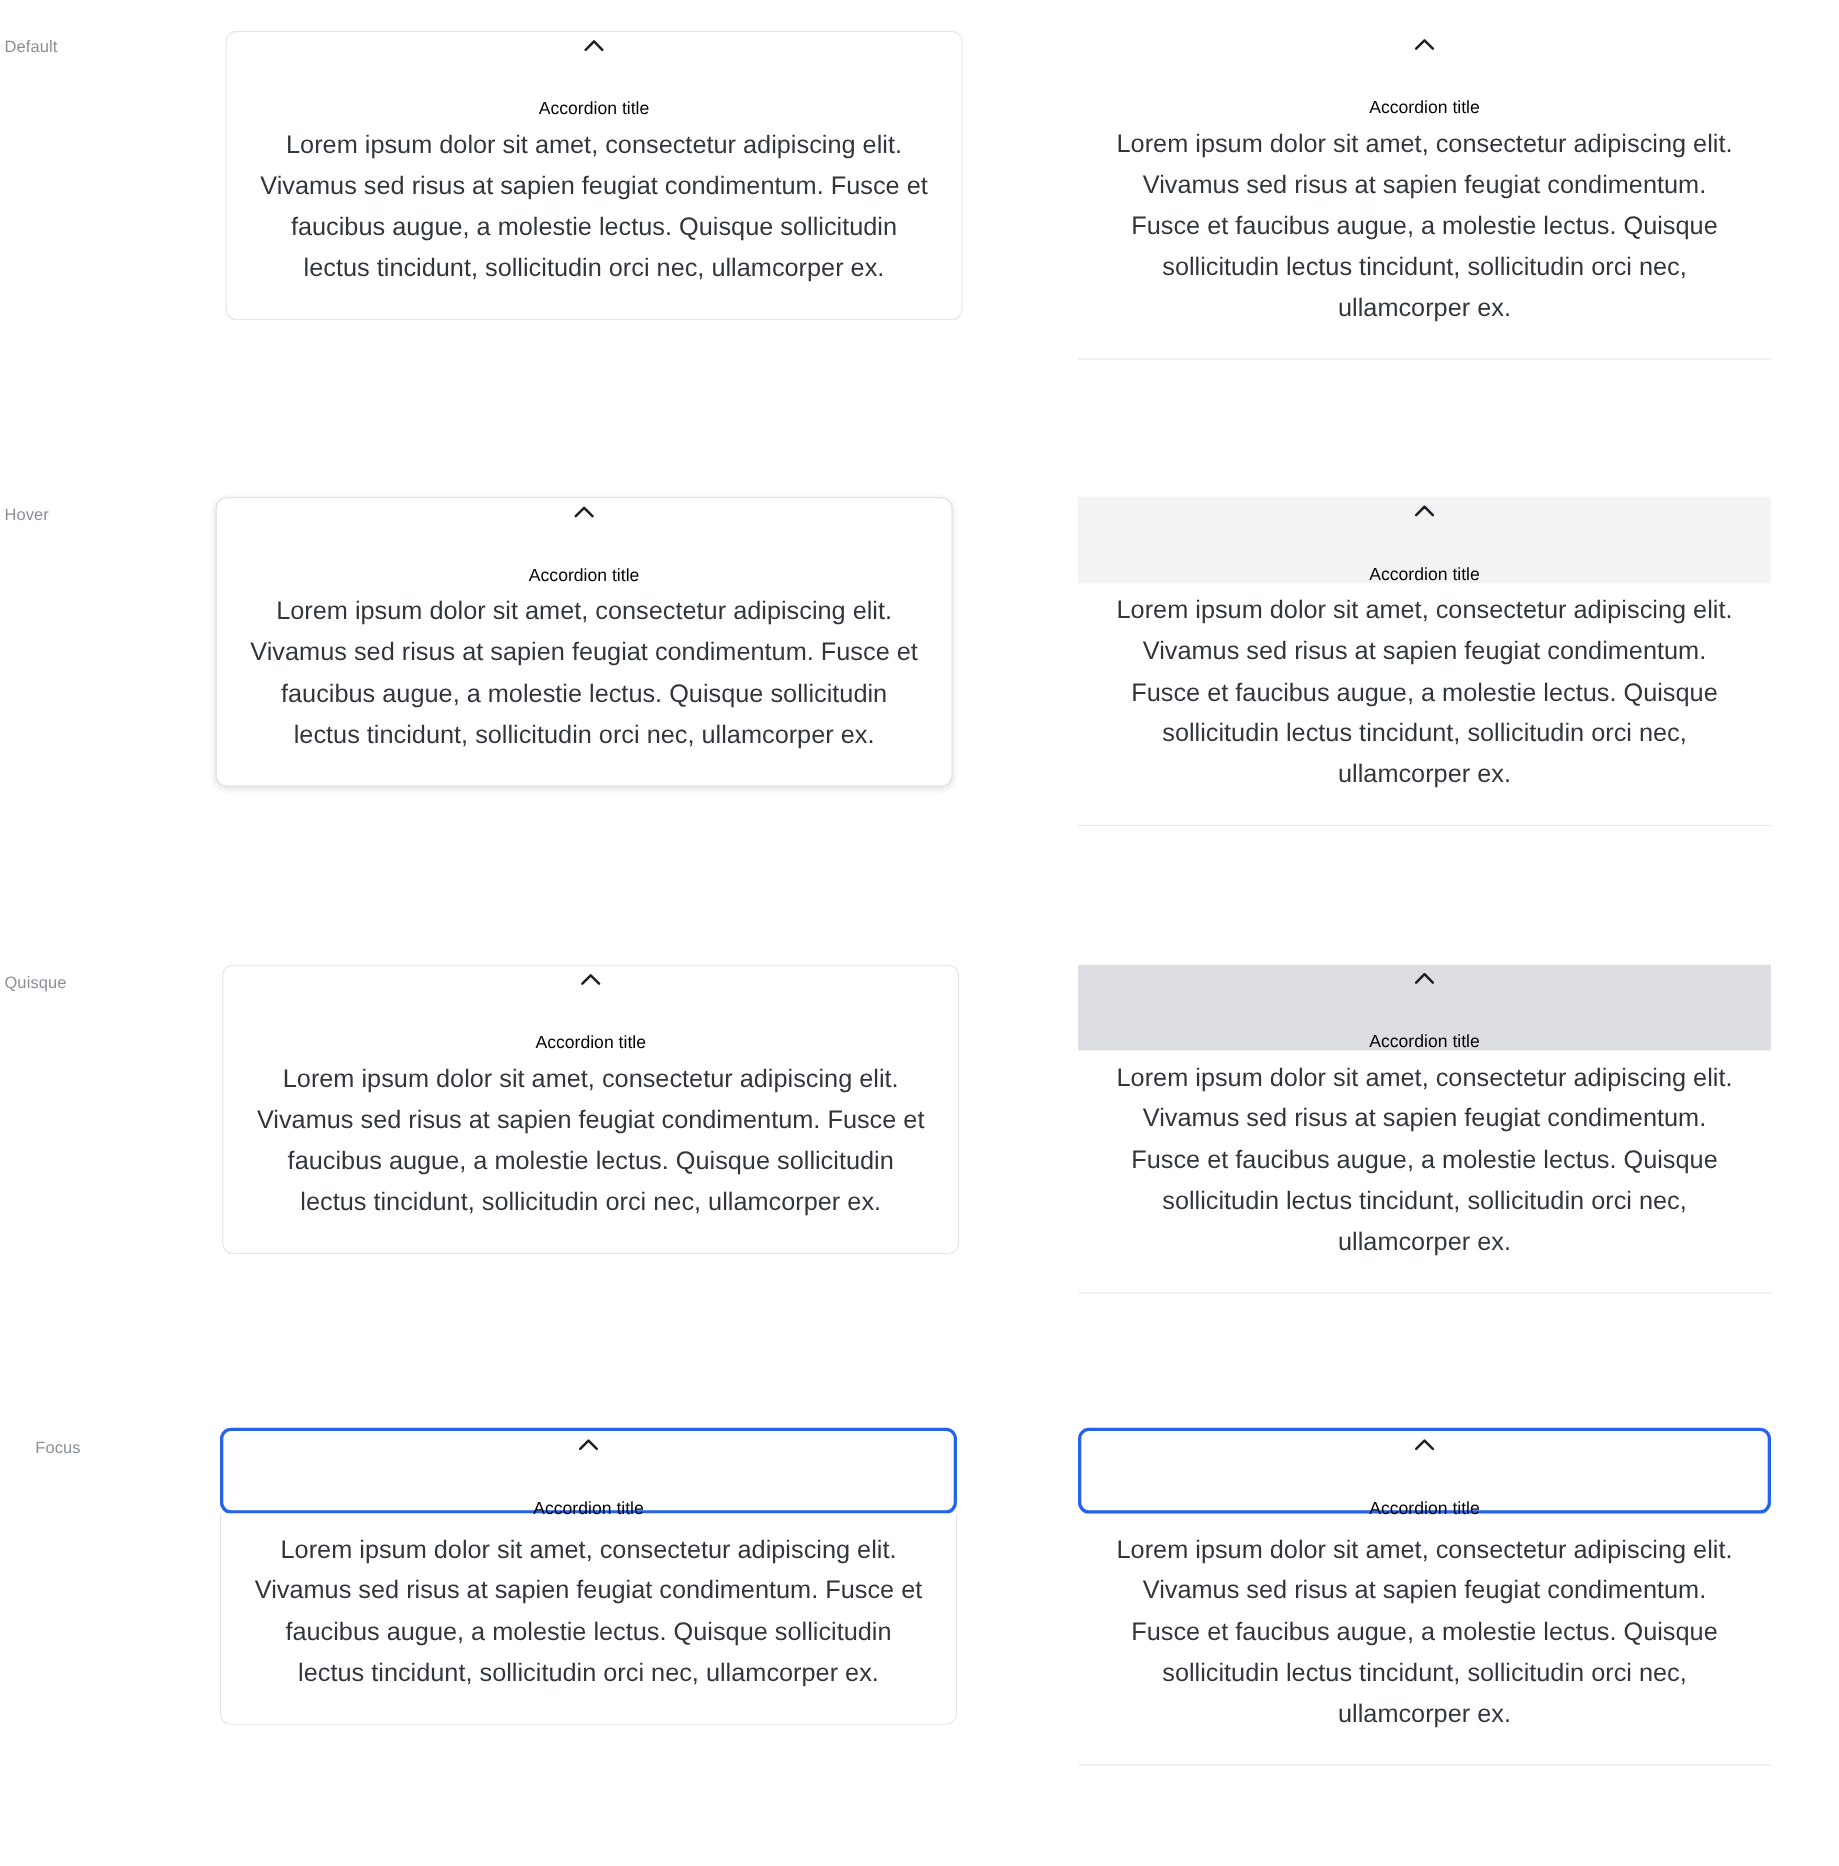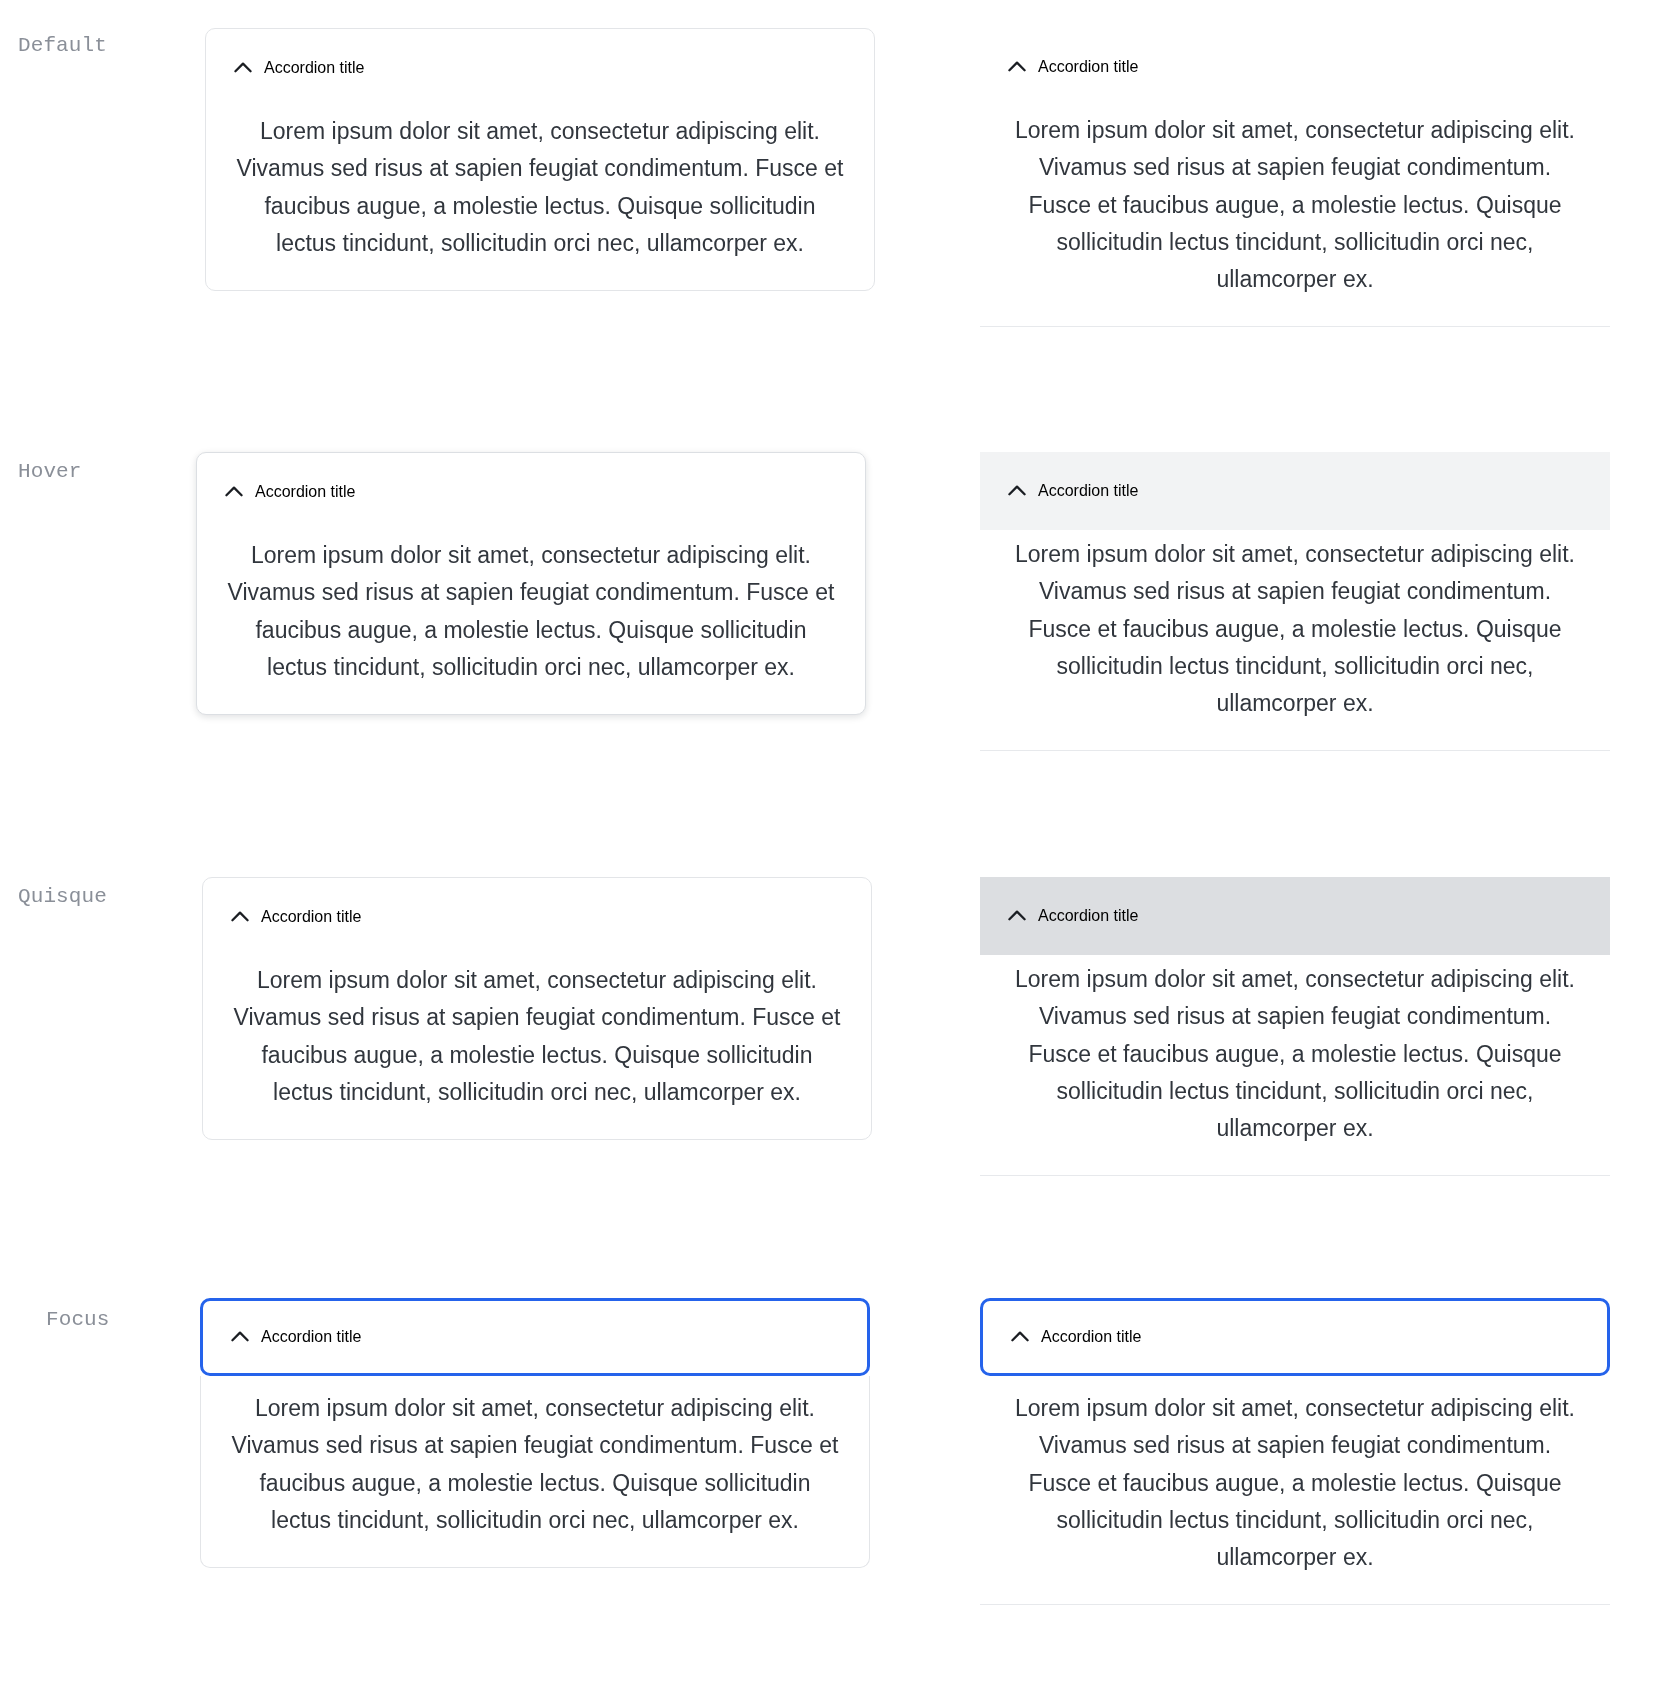--- a/index.html
+++ b/index.html
@@ -13,38 +13,39 @@
     position: relative;
     width: 1672px;
     height: 1696px;
     background: #ffffff;
     overflow: hidden;
   }
 
   
   .state-label {
     position: absolute;
-    left: 18px;
-    font-size: 21px;
+    left: 4px;
+    font-size: 15px;
     color: #8a8f98;
-    font-family: Liberation Mono, monospace;
+    font-family: Liberation Sans, sans-serif;
     letter-spacing: 0.1px;
     white-space: nowrap;
   }
 
   
   .acc {
     position: absolute;
   }
   .acc-header {
     display: flex;
     align-items: center;
-    gap: 8px;
+    gap: 36px;
     padding: 0 24px;
     height: 78px;
+    flex-direction: column;
   }
   .chev {
     width: 26px;
     height: 26px;
     flex: 0 0 26px;
     display: block;
     color: #1b1e23;
   }
   .acc-body {
     font-size: 23px;

